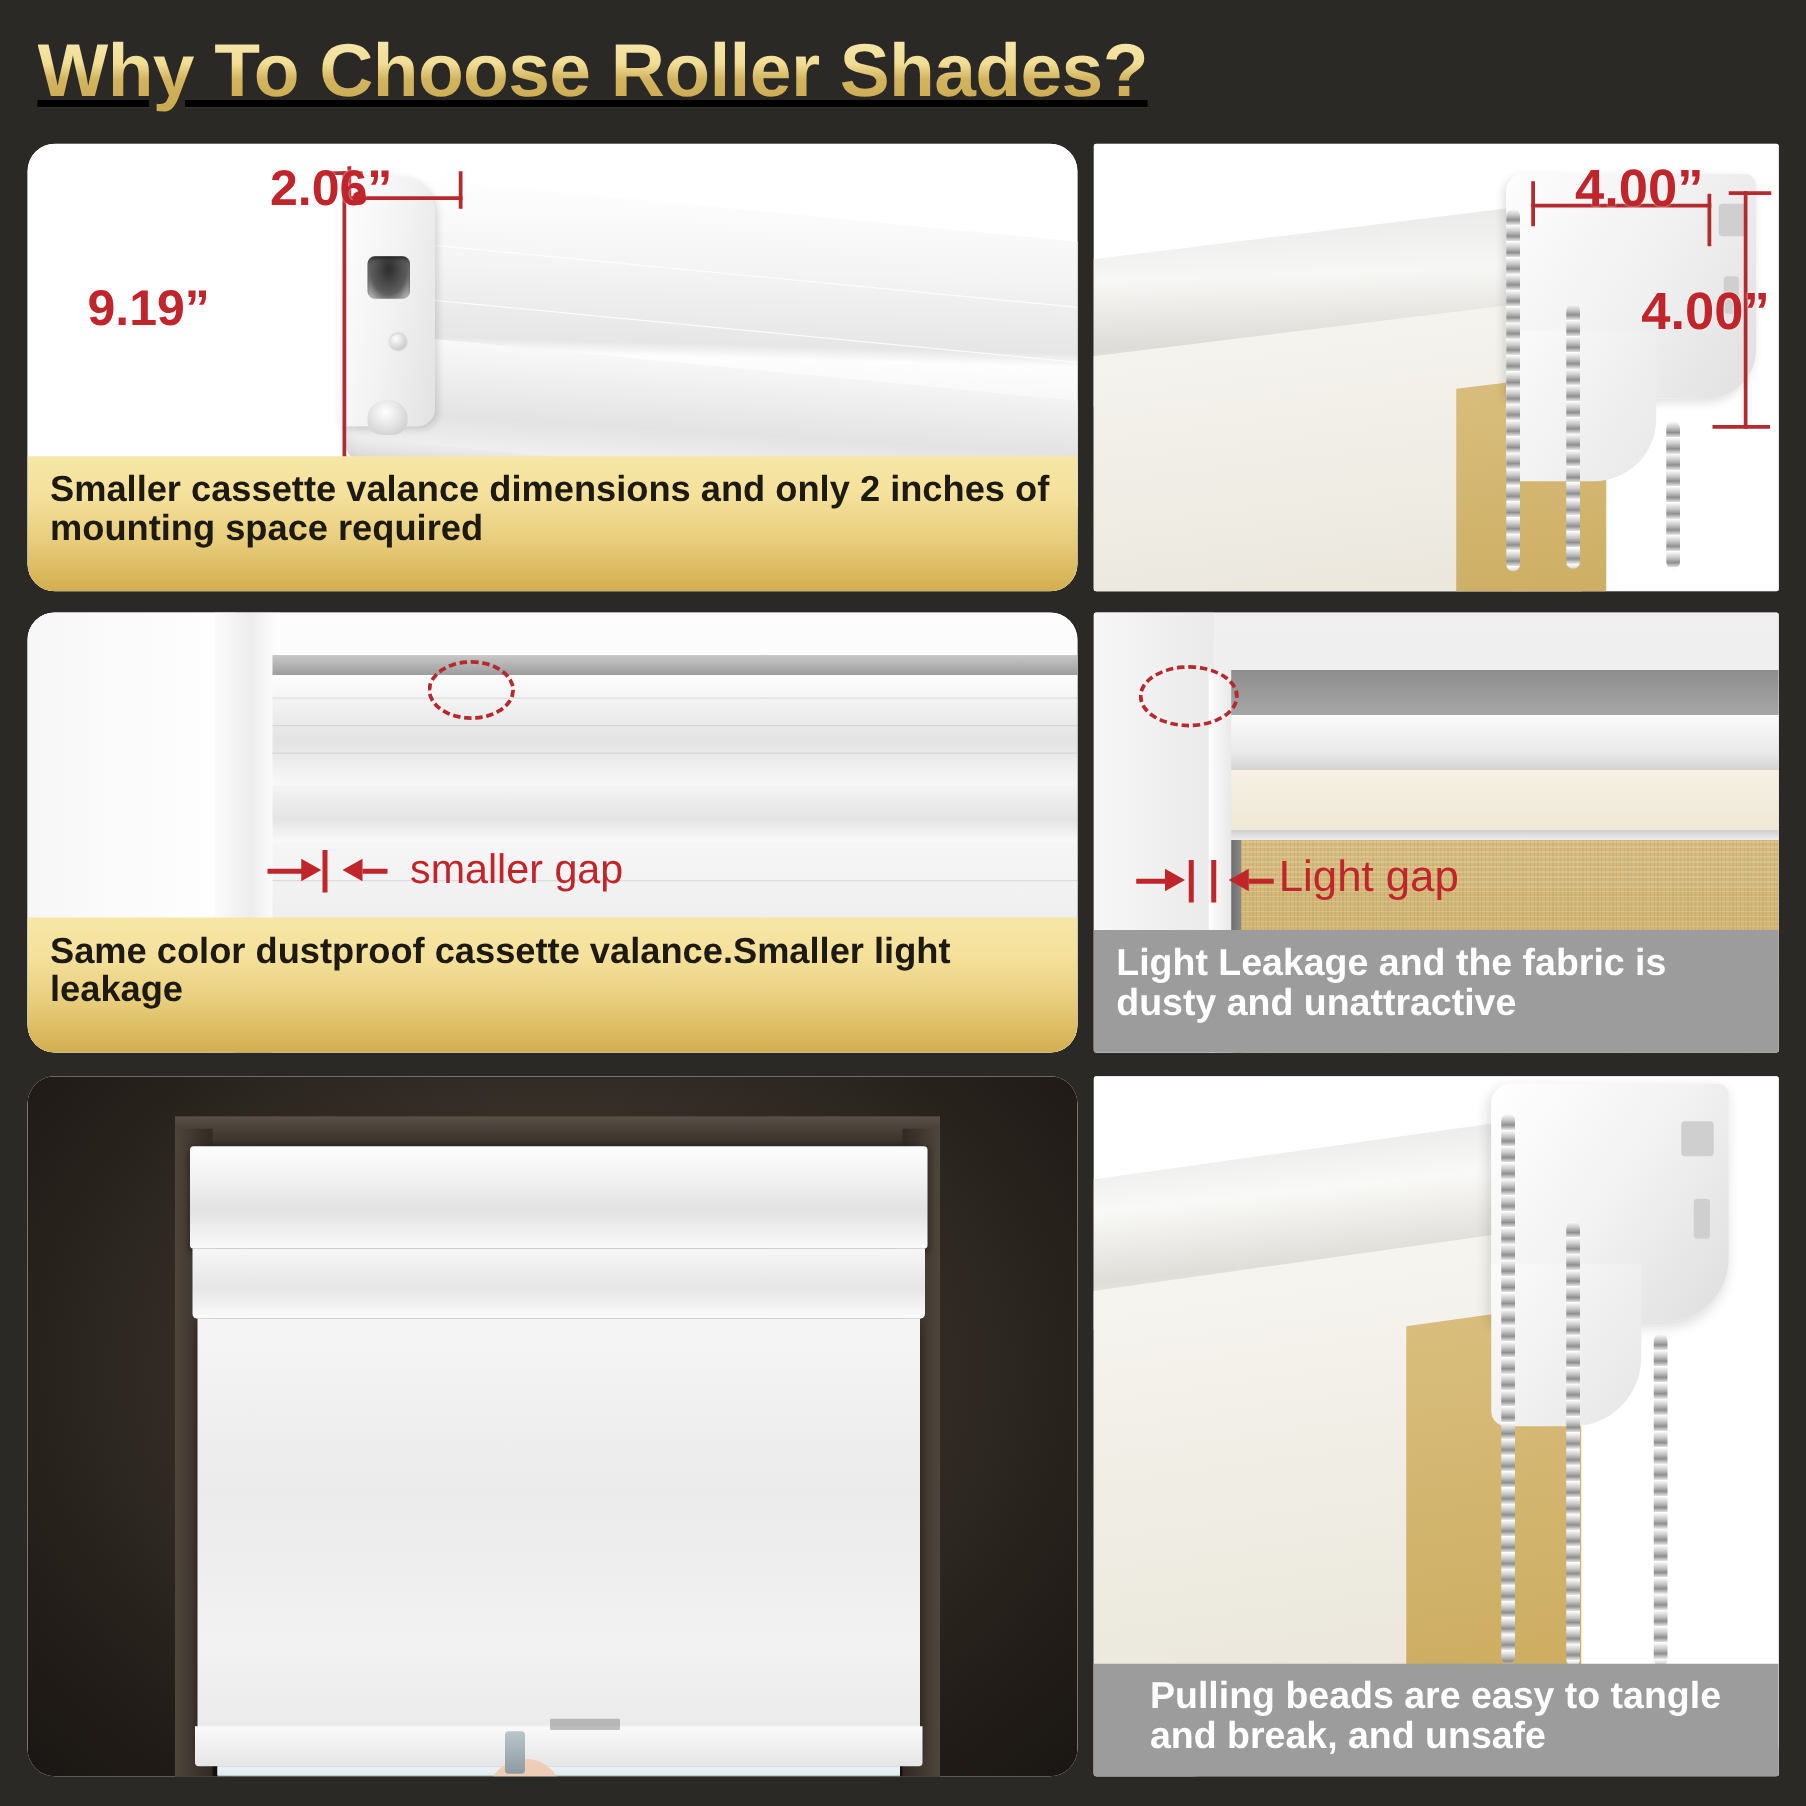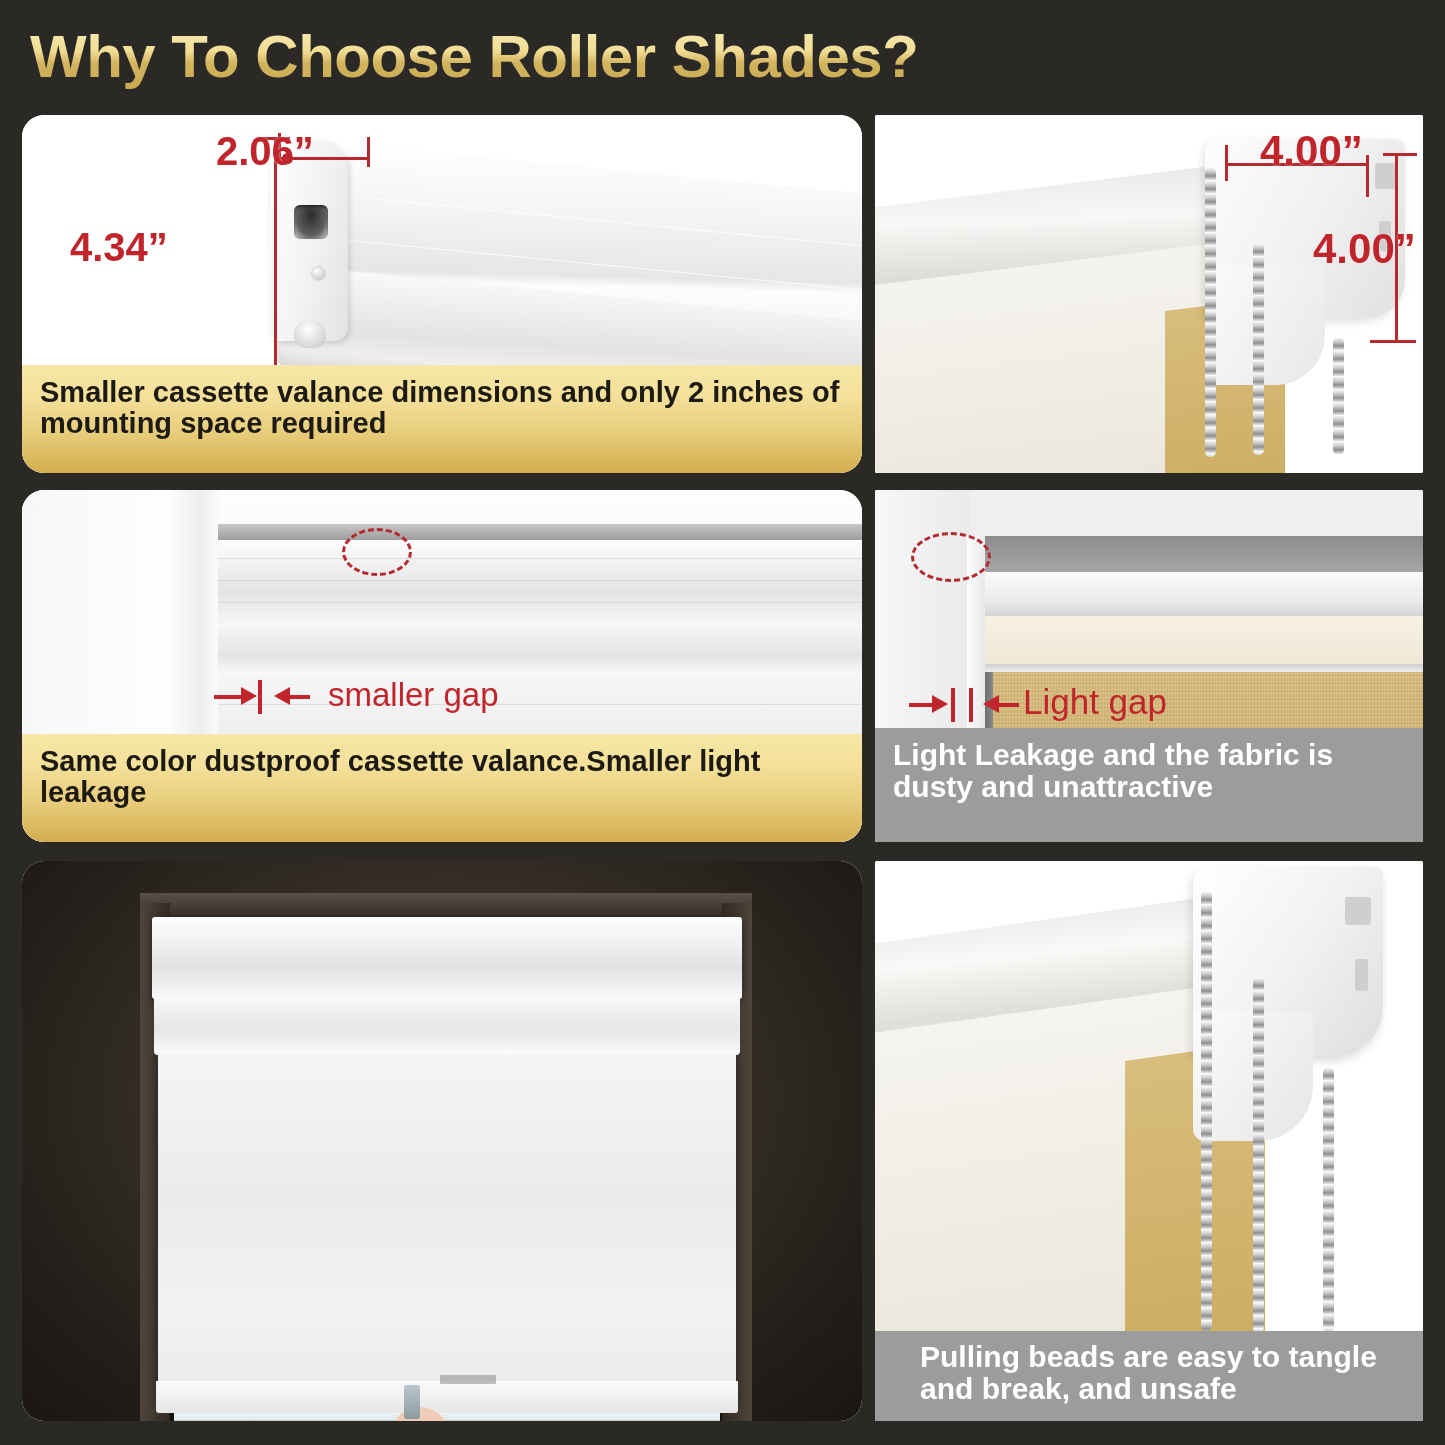--- a/index.html
+++ b/index.html
@@ -5,21 +5,21 @@
   * { margin:0; padding:0; box-sizing:border-box; }
   html,body { width:1445px; height:1445px; }
   body {
     background:#2b2926;
     font-family:"Liberation Sans", sans-serif;
     overflow:hidden;
     position:relative;
   }
 
   
-  #title-bar { position:absolute; left:30px; top:22px; width:1000px; height:72px; }
+  #title-bar { position:absolute; left:30px; top:22px; width:1000px; height:72px;text-decoration:underline; }
   #page-title {
     font-size:60px; font-weight:bold; letter-spacing:-0.5px;
     background:linear-gradient(180deg,#f6e9b0 0%, #f2dd96 38%, #d9bb63 62%, #c6a martini 63%, #cdae56 100%);
     background:linear-gradient(180deg,#f7ecb8 0%, #f1dd94 42%, #d2b45f 60%, #c9a84e 100%);
     -webkit-background-clip:text; background-clip:text;
     color:transparent;
     -webkit-text-fill-color:transparent;
     white-space:nowrap;
     text-shadow:none;
   }
@@ -46,21 +46,21 @@
   .cap-gold {
     background:linear-gradient(180deg,#f6e7a6 0%, #f4e09a 30%, #e8cd7c 62%, #d2ae4e 100%);
     color:#1d1a14; font-weight:bold;
   }
   .cap-gray {
     background:#9c9c9c; color:#ffffff; font-weight:bold;
   }
   .cap-r1l { height:108px; font-size:29px; }
   .cap-r1r { height:116px; font-size:30px; padding-top:9px; }
   .cap-r2l { height:108px; font-size:29px; }
-  .cap-r2r { height:114px;  font-size:30px; padding-top:11px; }
+  .cap-r2r { height:98px;  font-size:30px; padding-top:11px; }
   .cap-r3l { height:104px; font-size:29px; }
   .cap-r3r { height:90px;  font-size:30px; padding-top:10px;padding-left:45px; }
 
   
   .dim-label { position:absolute; color:#c0252b; font-weight:bold; white-space:nowrap; z-index:30;
                text-shadow:0 0 2px rgba(255,255,255,.85); }
   .dim-line-h { position:absolute; height:3px; background:#b52a2e; z-index:29; }
   .dim-line-v { position:absolute; width:3px; background:#b52a2e; z-index:29; }
   .tick-v { position:absolute; width:3px; background:#b52a2e; z-index:29; }
   .tick-h { position:absolute; height:3px; background:#b52a2e; z-index:29; }
@@ -247,21 +247,21 @@
     <div class="p1-reddot"></div>
 
     <div class="tick-v" style="left:256px; top:18px; height:28px;"></div>
     <div class="dim-line-h" style="left:256px; top:42px; width:92px;"></div>
     <div class="tick-v" style="left:345px; top:22px; height:30px;"></div>
     <div class="dim-label" style="left:194px; top:14px; font-size:40px;">2.06”</div>
 
     <div class="dim-line-v" style="left:252px; top:22px; height:300px;"></div>
     <div class="tick-h" style="left:240px; top:22px; width:28px;"></div>
     <div class="tick-h" style="left:240px; top:318px; width:28px;"></div>
-    <div class="dim-label" style="left:48px; top:110px; font-size:40px;">4.34”</div>
+    <div class="dim-label" style="left:48px; top:110px; font-size:40px;">9.19”</div>
   </div>
   <div class="caption cap-gold cap-r1l">Smaller cassette valance dimensions and only 2 inches of mounting space required</div>
 </div>
 
 <div class="panel panel-right row1">
   <div class="photo">
     <div class="p2-wrap"></div>
     <div class="p2-tube"></div>
     <div class="p2-fabric-white"></div>
     <div class="p2-fabric-tan"></div>

